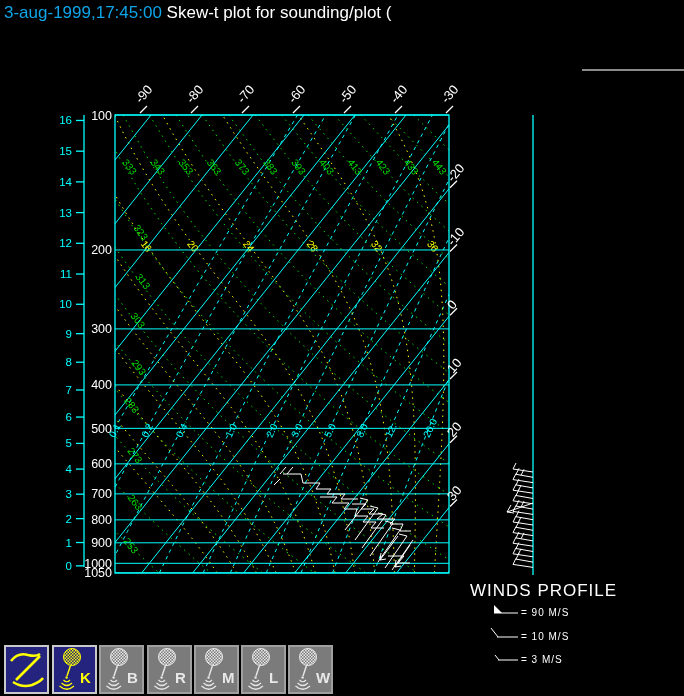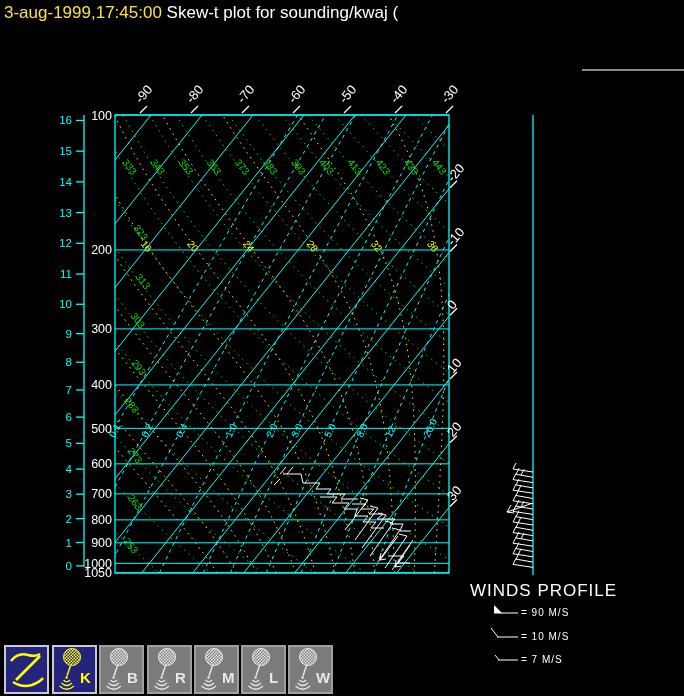--- a/index.html
+++ b/index.html
@@ -1,36 +1,36 @@
 <!DOCTYPE html>
 <html><head>
 <meta charset="utf-8">
 <style>
   html,body{margin:0;padding:0;background:#000;}
   #screen{position:relative;width:684px;height:696px;background:#000;overflow:hidden;
           font-family:"Liberation Sans",sans-serif;}
   #title-block{position:absolute;left:4px;top:1px;font-size:17px;line-height:24px;
                font-weight:400;letter-spacing:0;color:#fff;white-space:pre;}
-  #title-block .ts{color:#fde047;}
+  #title-block .ts{color:#0ea5e9;}
   #top-divider{position:absolute;left:582px;top:69px;width:102px;height:2px;background:#8a8a8a;}
   #plot-svg{position:absolute;left:0;top:0;}
   #winds-title{position:absolute;left:470px;top:581px;color:#fff;font-size:17px;letter-spacing:1px;}
   .legend-label{position:absolute;color:#fff;font-size:10px;letter-spacing:1px;}
   #toolbar{position:absolute;left:0;top:643px;width:684px;height:53px;}
   .tbtn{position:absolute;top:2px;width:45px;height:49px;box-sizing:border-box;cursor:pointer;}
   .tbtn.sel{background:#24247e;border:2px solid #c9c9c9;}
   .tbtn.gray{background:#7b7b7b;border:2px solid #9f9f9f;}
   .tbtn svg{display:block;}
 </style>
 </head>
 <body>
 
 <div id="screen">
 
-  <div id="title-block"><span class="ts">3-aug-1999,17:45:00</span><span> Skew-t plot for sounding/kwaj (</span><br></div>
+  <div id="title-block"><span class="ts">3-aug-1999,17:45:00</span><span> Skew-t plot for sounding/plot (</span><br></div>
 
   <div id="top-divider"></div>
 
   <svg id="plot-svg" width="684" height="640">
       <defs>
         <clipPath id="plotclip">
           <rect x="115" y="115" width="334" height="458"></rect>
         </clipPath>
       </defs>
       <g clip-path="url(#plotclip)">
@@ -279,21 +279,21 @@
   <svg style="position:absolute;left:486px;top:600px" width="36" height="70">
     <polygon points="8,5 16,13 8,13" fill="#fff"></polygon>
     <line x1="8" y1="13" x2="32" y2="13" stroke="#fff"></line>
     <line x1="5" y1="28" x2="12" y2="37" stroke="#fff"></line>
     <line x1="11" y1="37" x2="32" y2="37" stroke="#fff"></line>
     <line x1="9" y1="55" x2="13" y2="60" stroke="#fff"></line>
     <line x1="12" y1="60" x2="32" y2="60" stroke="#fff"></line>
   </svg>
   <div class="legend-label" style="left:521px;top:607px">= 90 M/S</div>
   <div class="legend-label" style="left:521px;top:631px">= 10 M/S</div>
-  <div class="legend-label" style="left:521px;top:654px">= 7 M/S</div>
+  <div class="legend-label" style="left:521px;top:654px">= 3 M/S</div>
 
   <div id="toolbar">
       <div class="tbtn sel" style="left: 4px;">
         <svg width="41" height="45" viewBox="0 0 41 45">
           <path d="M5 14 Q12 5 22 8 Q30 10 34 7" fill="none" stroke="#ffff00" stroke-width="2.6"></path>
           <path d="M34 9 L10 33" fill="none" stroke="#ffff00" stroke-width="2.6"></path>
           <path d="M7 35 Q16 41 26 38 Q34 35 37 31" fill="none" stroke="#ffff00" stroke-width="2.6"></path>
         </svg>
       </div>
       <div class="tbtn sel" style="left: 52px;">

